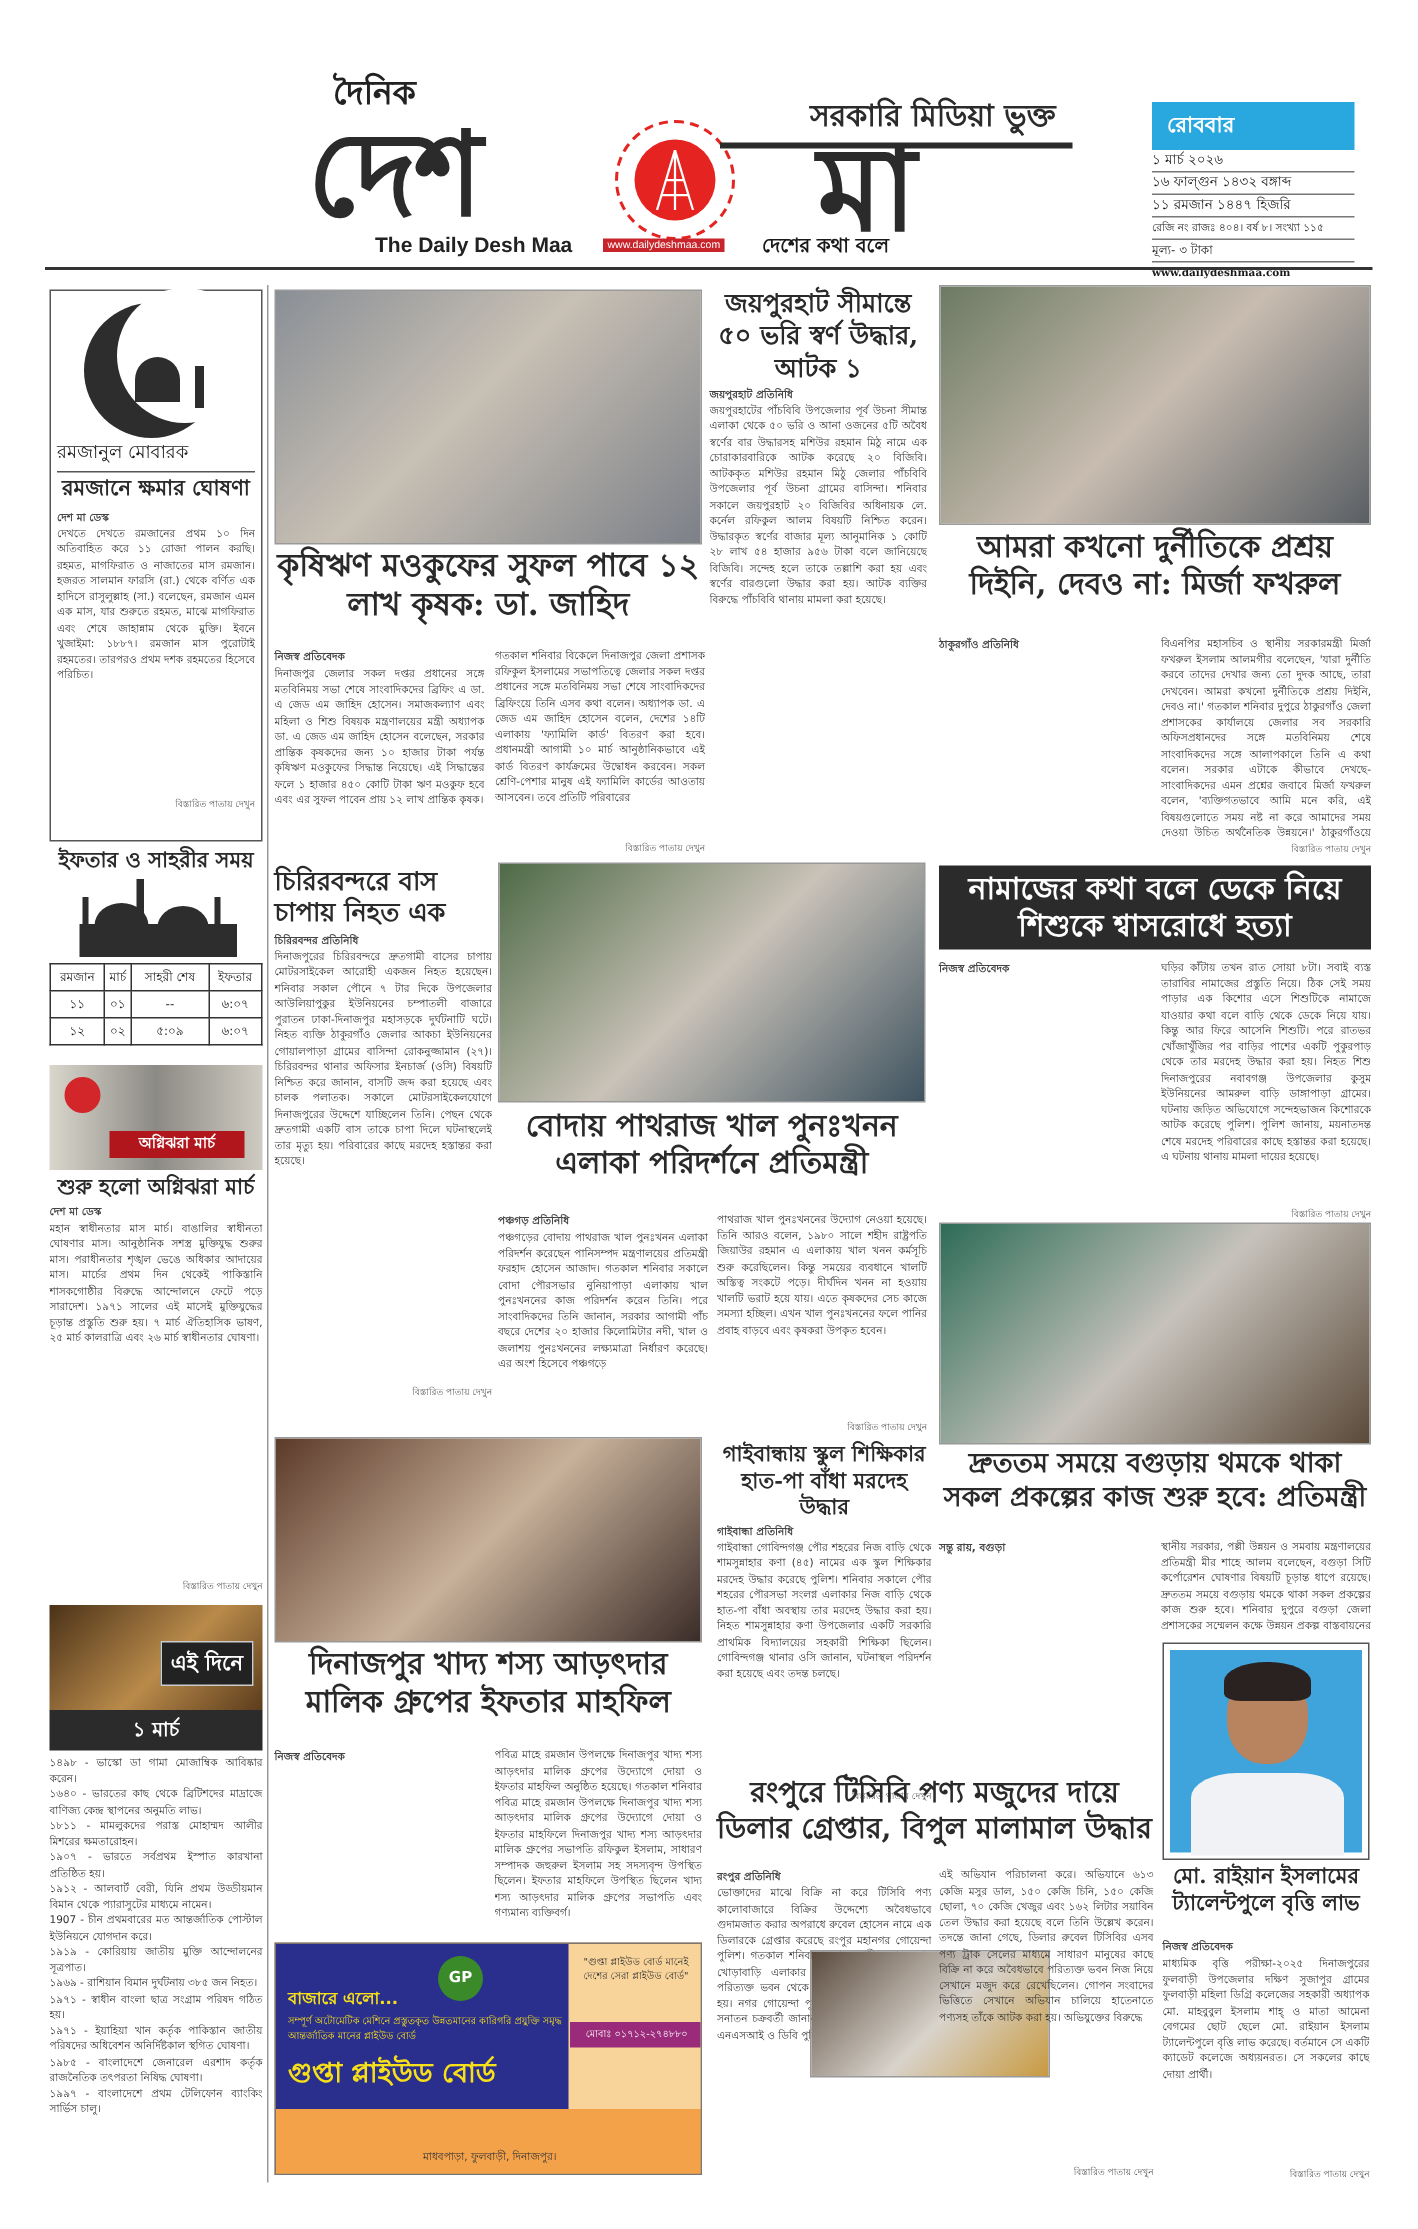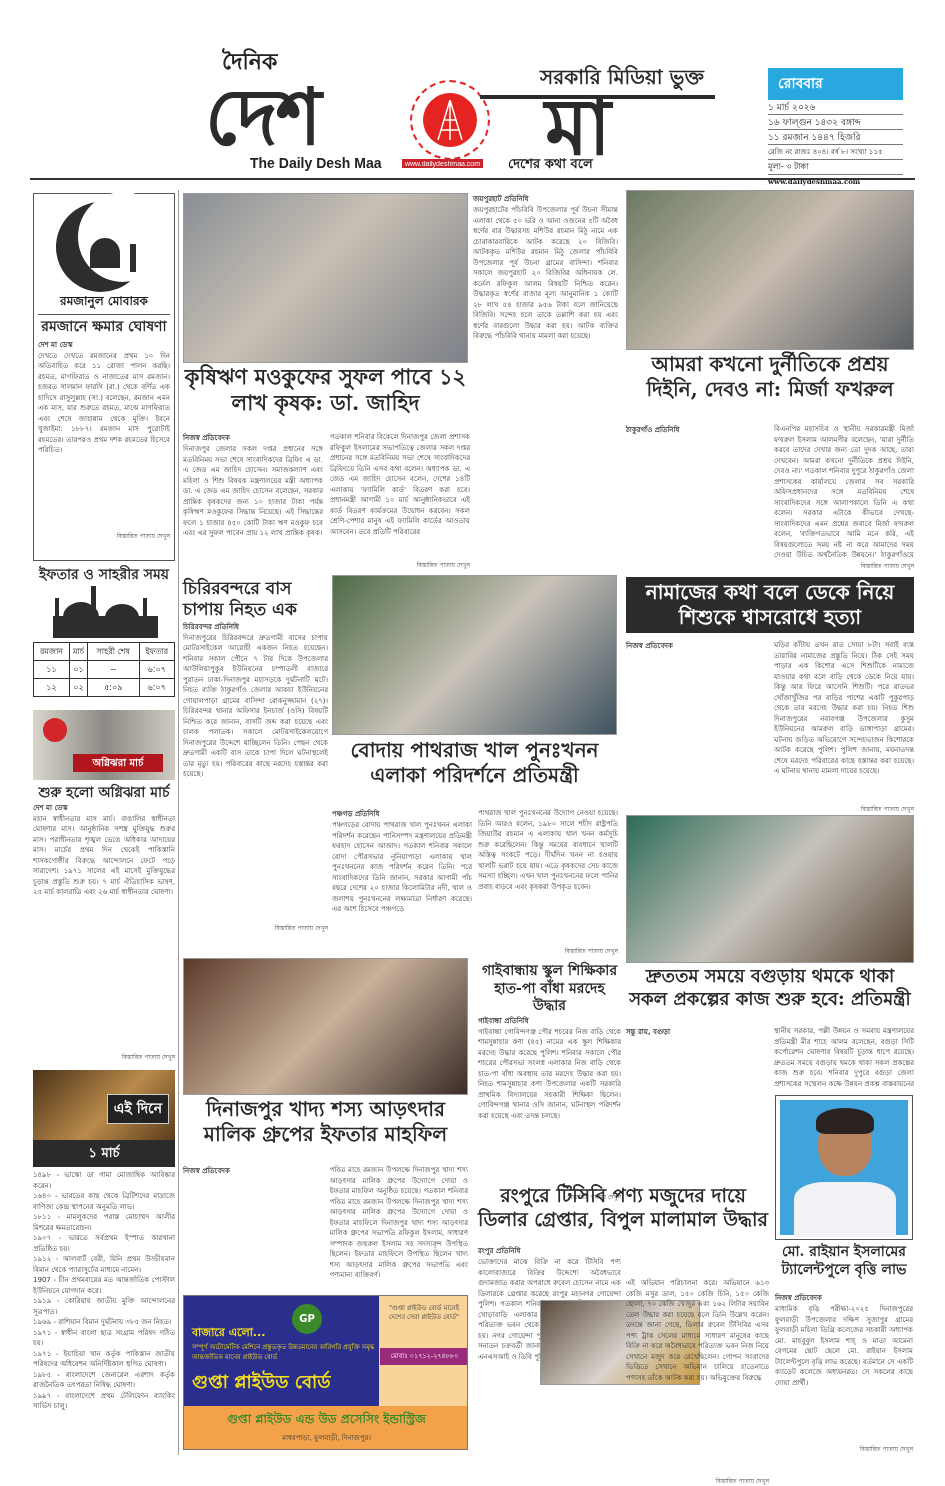--- a/index.html
+++ b/index.html
@@ -55,21 +55,21 @@
 </div>
 <div class="abs rule" style="left:30px;top:178px;width:885px"></div>
 
 <div class="abs box" style="left:33px;top:193px;width:142px;height:368px;padding:4px">
   <div style="height:92px;position:relative">
     <div class="abs" style="left:18px;top:4px;width:90px;height:90px;border-radius:50%;background:#2d2d2d"></div>
     <div class="abs" style="left:40px;top:-6px;width:90px;height:90px;border-radius:50%;background:#fff"></div>
     <div class="abs" style="left:52px;top:40px;width:30px;height:30px;border-radius:50% 50% 0 0;background:#2d2d2d"></div>
     <div class="abs" style="left:92px;top:46px;width:6px;height:28px;background:#2d2d2d"></div>
   </div>
-  <div style="font-weight:bold;font-size:12px;text-align:center;border-bottom:1px solid #555;padding:2px 0">রমজানুল মোবারক</div>
+  <div style="font-weight:normal;font-size:12px;text-align:left;border-bottom:1px solid #555;padding:2px 0">রমজানুল মোবারক</div>
   <div class="hl" style="font-size:14px;padding:3px 0">রমজানে ক্ষমার ঘোষণা</div>
   <div class="byline">দেশ মা ডেস্ক</div>
   <div class="body-txt" style="height:180px;overflow:hidden">দেখতে দেখতে রমজানের প্রথম ১০ দিন অতিবাহিত করে ১১ রোজা পালন করছি। রহমত, মাগফিরাত ও নাজাতের মাস রমজান। হজরত সালমান ফারসি (রা.) থেকে বর্ণিত এক হাদিসে রাসুলুল্লাহ (সা.) বলেছেন, রমজান এমন এক মাস, যার শুরুতে রহমত, মাঝে মাগফিরাত এবং শেষে জাহান্নাম থেকে মুক্তি। ইবনে খুজাইমা: ১৮৮৭। রমজান মাস পুরোটাই রহমতের। তারপরও প্রথম দশক রহমতের হিসেবে পরিচিত।</div>
   <div class="more">বিস্তারিত পাতায় দেখুন</div>
 </div>
 
 <div class="abs" style="left:33px;top:566px;width:142px">
   <div class="hl" style="font-size:14px">ইফতার ও সাহরীর সময়</div>
   <div style="height:58px;position:relative">
     <div class="abs" style="left:20px;top:32px;width:105px;height:22px;background:#2d2d2d"></div>
@@ -142,20 +142,21 @@
 <div class="abs" style="left:183px;top:432px;width:140px">
   <div class="byline">নিজস্ব প্রতিবেদক</div>
   <div class="body-txt" style="height:128px;overflow:hidden">দিনাজপুর জেলার সকল দপ্তর প্রধানের সঙ্গে মতবিনিময় সভা শেষে সাংবাদিকদের ব্রিফিং এ ডা. এ জেড এম জাহিদ হোসেন। সমাজকল্যাণ এবং মহিলা ও শিশু বিষয়ক মন্ত্রণালয়ের মন্ত্রী অধ্যাপক ডা. এ জেড এম জাহিদ হোসেন বলেছেন, সরকার প্রান্তিক কৃষকদের জন্য ১০ হাজার টাকা পর্যন্ত কৃষিঋণ মওকুফের সিদ্ধান্ত নিয়েছে। এই সিদ্ধান্তের ফলে ১ হাজার ৪৫০ কোটি টাকা ঋণ মওকুফ হবে এবং এর সুফল পাবেন প্রায় ১২ লাখ প্রান্তিক কৃষক।</div>
 </div>
 <div class="abs" style="left:330px;top:432px;width:140px">
   <div class="body-txt" style="height:128px;overflow:hidden">গতকাল শনিবার বিকেলে দিনাজপুর জেলা প্রশাসক রফিকুল ইসলামের সভাপতিত্বে জেলার সকল দপ্তর প্রধানের সঙ্গে মতবিনিময় সভা শেষে সাংবাদিকদের ব্রিফিংয়ে তিনি এসব কথা বলেন। অধ্যাপক ডা. এ জেড এম জাহিদ হোসেন বলেন, দেশের ১৪টি এলাকায় 'ফ্যামিলি কার্ড' বিতরণ করা হবে। প্রধানমন্ত্রী আগামী ১০ মার্চ আনুষ্ঠানিকভাবে এই কার্ড বিতরণ কার্যক্রমের উদ্বোধন করবেন। সকল শ্রেণি-পেশার মানুষ এই ফ্যামিলি কার্ডের আওতায় আসবেন। তবে প্রতিটি পরিবারের</div>
   <div class="more">বিস্তারিত পাতায় দেখুন</div>
 </div>
 
 <div class="abs" style="left:473px;top:193px;width:145px">
+  <div class="hl" style="font-size:17px">জয়পুরহাট সীমান্তে ৫০ ভরি স্বর্ণ উদ্ধার, আটক ১</div>
   <div class="byline">জয়পুরহাট প্রতিনিধি</div>
   <div class="body-txt" style="height:290px;overflow:hidden">জয়পুরহাটের পাঁচবিবি উপজেলার পূর্ব উচনা সীমান্ত এলাকা থেকে ৫০ ভরি ও আনা ওজনের ৫টি অবৈধ স্বর্ণের বার উদ্ধারসহ মশিউর রহমান মিঠু নামে এক চোরাকারবারিকে আটক করেছে ২০ বিজিবি। আটককৃত মশিউর রহমান মিঠু জেলার পাঁচবিবি উপজেলার পূর্ব উচনা গ্রামের বাসিন্দা। শনিবার সকালে জয়পুরহাট ২০ বিজিবির অধিনায়ক লে. কর্নেল রফিকুল আলম বিষয়টি নিশ্চিত করেন। উদ্ধারকৃত স্বর্ণের বাজার মূল্য আনুমানিক ১ কোটি ২৮ লাখ ৫৪ হাজার ৯৫৬ টাকা বলে জানিয়েছে বিজিবি। সন্দেহ হলে তাকে তল্লাশি করা হয় এবং স্বর্ণের বারগুলো উদ্ধার করা হয়। আটক ব্যক্তির বিরুদ্ধে পাঁচবিবি থানায় মামলা করা হয়েছে।</div>
 </div>
 
 <div class="abs photo" style="left:626px;top:190px;width:288px;height:160px;background:linear-gradient(135deg,#6c7a63,#c8bcb0 50%,#5a5f64)"></div>
 <div class="abs hl" style="left:626px;top:352px;width:288px;font-size:20px">আমরা কখনো দুর্নীতিকে প্রশ্রয় দিইনি, দেবও না: মির্জা ফখরুল</div>
 <div class="abs" style="left:626px;top:424px;width:288px;column-count:2;column-gap:8px">
   <div class="byline">ঠাকুরগাঁও প্রতিনিধি</div>
   <div class="body-txt" style="height:136px;overflow:hidden">বিএনপির মহাসচিব ও স্থানীয় সরকারমন্ত্রী মির্জা ফখরুল ইসলাম আলমগীর বলেছেন, 'যারা দুর্নীতি করবে তাদের দেখার জন্য তো দুদক আছে, তারা দেখবেন। আমরা কখনো দুর্নীতিকে প্রশ্রয় দিইনি, দেবও না।' গতকাল শনিবার দুপুরে ঠাকুরগাঁও জেলা প্রশাসকের কার্যালয়ে জেলার সব সরকারি অফিসপ্রধানদের সঙ্গে মতবিনিময় শেষে সাংবাদিকদের সঙ্গে আলাপকালে তিনি এ কথা বলেন। সরকার এটাকে কীভাবে দেখছে-সাংবাদিকদের এমন প্রশ্নের জবাবে মির্জা ফখরুল বলেন, 'ব্যক্তিগতভাবে আমি মনে করি, এই বিষয়গুলোতে সময় নষ্ট না করে আমাদের সময় দেওয়া উচিত অর্থনৈতিক উন্নয়নে।' ঠাকুরগাঁওয়ে মেডিকেল কলেজ স্থাপন প্রসঙ্গে মির্জা ফখরুল বলেন,</div>
 </div>
@@ -208,21 +209,21 @@
   <div class="byline">সন্তু রায়, বগুড়া</div>
   <div class="body-txt" style="height:62px;overflow:hidden">স্থানীয় সরকার, পল্লী উন্নয়ন ও সমবায় মন্ত্রণালয়ের প্রতিমন্ত্রী মীর শাহে আলম বলেছেন, বগুড়া সিটি কর্পোরেশন ঘোষণার বিষয়টি চূড়ান্ত ধাপে রয়েছে। দ্রুততম সময়ে বগুড়ায় থমকে থাকা সকল প্রকল্পের কাজ শুরু হবে। শনিবার দুপুরে বগুড়া জেলা প্রশাসকের সম্মেলন কক্ষে উন্নয়ন প্রকল্প বাস্তবায়নের অগ্রগতি পর্যালোচনা সভায় তিনি এসব কথা বলেন। বগুড়ার বিভাগ বিভিন্ন দাবি বাস্তবায়নে আগামী ৭ কর্মদিবসের মধ্যে প্রস্তাবনা পাঠানোর নির্দেশ দেন তিনি।</div>
 </div>
 
 <div class="abs hl" style="left:478px;top:1184px;width:290px;font-size:19px">রংপুরে টিসিবি পণ্য মজুদের দায়ে ডিলার গ্রেপ্তার, বিপুল মালামাল উদ্ধার</div>
 <div class="abs" style="left:478px;top:1245px;width:143px">
   <div class="byline">রংপুর প্রতিনিধি</div>
   <div class="body-txt" style="height:196px;overflow:hidden">ভোক্তাদের মাঝে বিক্রি না করে টিসিবি পণ্য কালোবাজারে বিক্রির উদ্দেশ্যে অবৈধভাবে গুদামজাত করার অপরাধে রুবেল হোসেন নামে এক ডিলারকে গ্রেপ্তার করেছে রংপুর মহানগর গোয়েন্দা পুলিশ। গতকাল শনিবার রংপুর নগরীর আলমনগর খোড়াবাড়ি এলাকার একটি অধিদপ্তরের একটি পরিত্যক্ত ভবন থেকে এসব মালামাল উদ্ধার করা হয়। নগর গোয়েন্দা পুলিশের উপ-পুলিশ কমিশনার সনাতন চক্রবর্তী জানান, গোপন সংবাদের ভিত্তিতে এনএসআই ও ডিবি পুলিশ যৌথভাবে</div>
 </div>
 <div class="abs photo" style="left:540px;top:1300px;width:160px;height:85px;background:linear-gradient(135deg,#5a4a3e,#d8d3cb 55%,#c89a40)"></div>
-<div class="abs" style="left:626px;top:1278px;width:143px">
+<div class="abs" style="left:626px;top:1245px;width:143px">
   <div class="body-txt" style="height:198px;overflow:hidden">এই অভিযান পরিচালনা করে। অভিযানে ৬১৩ কেজি মসুর ডাল, ১৫০ কেজি চিনি, ১৫০ কেজি ছোলা, ৭০ কেজি খেজুর এবং ১৬২ লিটার সয়াবিন তেল উদ্ধার করা হয়েছে বলে তিনি উল্লেখ করেন। তদন্তে জানা গেছে, ডিলার রুবেল টিসিবির এসব পণ্য ট্রাক সেলের মাধ্যমে সাধারণ মানুষের কাছে বিক্রি না করে অবৈধভাবে পরিত্যক্ত ভবন নিজ নিয়ে সেখানে মজুদ করে রেখেছিলেন। গোপন সংবাদের ভিত্তিতে সেখানে অভিযান চালিয়ে হাতেনাতে পণ্যসহ তাঁকে আটক করা হয়। অভিযুক্তের বিরুদ্ধে</div>
   <div class="more">বিস্তারিত পাতায় দেখুন</div>
 </div>
 
 <div class="abs box" style="left:775px;top:1095px;width:138px;height:145px;padding:4px">
   <div style="width:100%;height:100%;background:#3fa3dc;position:relative">
     <div class="abs" style="left:38px;top:14px;width:54px;height:62px;border-radius:45%;background:#b88460"></div>
     <div class="abs" style="left:36px;top:8px;width:58px;height:26px;border-radius:50% 50% 20% 20%;background:#2a2220"></div>
     <div class="abs" style="left:14px;top:82px;width:102px;height:55px;border-radius:30% 30% 0 0;background:#f0f2f5"></div>
   </div>
@@ -238,15 +239,14 @@
   <div class="abs" style="left:0;top:0;width:200px;height:110px;background:#2a2e8c;clip-path:polygon(0 0,68% 0,100% 100%,0 100%)"></div>
   <div class="abs" style="left:0;top:0;width:285px;height:110px;background:linear-gradient(90deg,transparent 62%,#f8d39a 62%)"></div>
   <div class="abs" style="left:0;top:0;width:195px;height:110px;background:#2a2e8c"></div>
   <div class="abs" style="left:108px;top:8px;width:30px;height:30px;border-radius:50%;background:#3a8a2a;color:#fff;font-size:10px;font-weight:bold;text-align:center;line-height:30px">GP</div>
   <div class="abs" style="left:8px;top:28px;color:#f7e019;font-weight:bold;font-size:11px">বাজারে এলো...</div>
   <div class="abs" style="left:8px;top:46px;width:185px;color:#f7e019;font-size:6.5px;line-height:10px">সম্পূর্ণ অটোমেটিক মেশিনে প্রস্তুতকৃত উন্নতমানের কারিগরি প্রযুক্তি সমৃদ্ধ আন্তর্জাতিক মানের প্লাইউড বোর্ড</div>
   <div class="abs" style="left:8px;top:72px;color:#f7e019;font-weight:bold;font-size:18px">গুপ্তা প্লাইউড বোর্ড</div>
   <div class="abs" style="left:198px;top:8px;width:84px;font-size:6.5px;line-height:9px;text-align:center;color:#333">"গুপ্তা প্লাইউড বোর্ড মানেই দেশের সেরা প্লাইউড বোর্ড"</div>
   <div class="abs" style="left:196px;top:52px;width:89px;background:#9a2a7a;color:#fff;font-size:6.5px;padding:3px 2px;text-align:center">মোবাঃ ০১৭১২-২৭৪৮৮০</div>
   <div class="abs" style="left:0;top:110px;width:285px;height:45px;background:#f3a24a"></div>
-  <div class="abs" style="left:0;top:114px;width:285px;text-align:center;color:#3a8a2a;font-weight:bold;font-size:12px">গুপ্তা প্লাইউড এন্ড উড প্রসেসিং ইন্ডাস্ট্রিজ</div>
   <div class="abs" style="left:0;top:136px;width:285px;text-align:center;font-size:7px;color:#333">মাধবপাড়া, ফুলবাড়ী, দিনাজপুর।</div>
 </div>
 
 </body></html>

